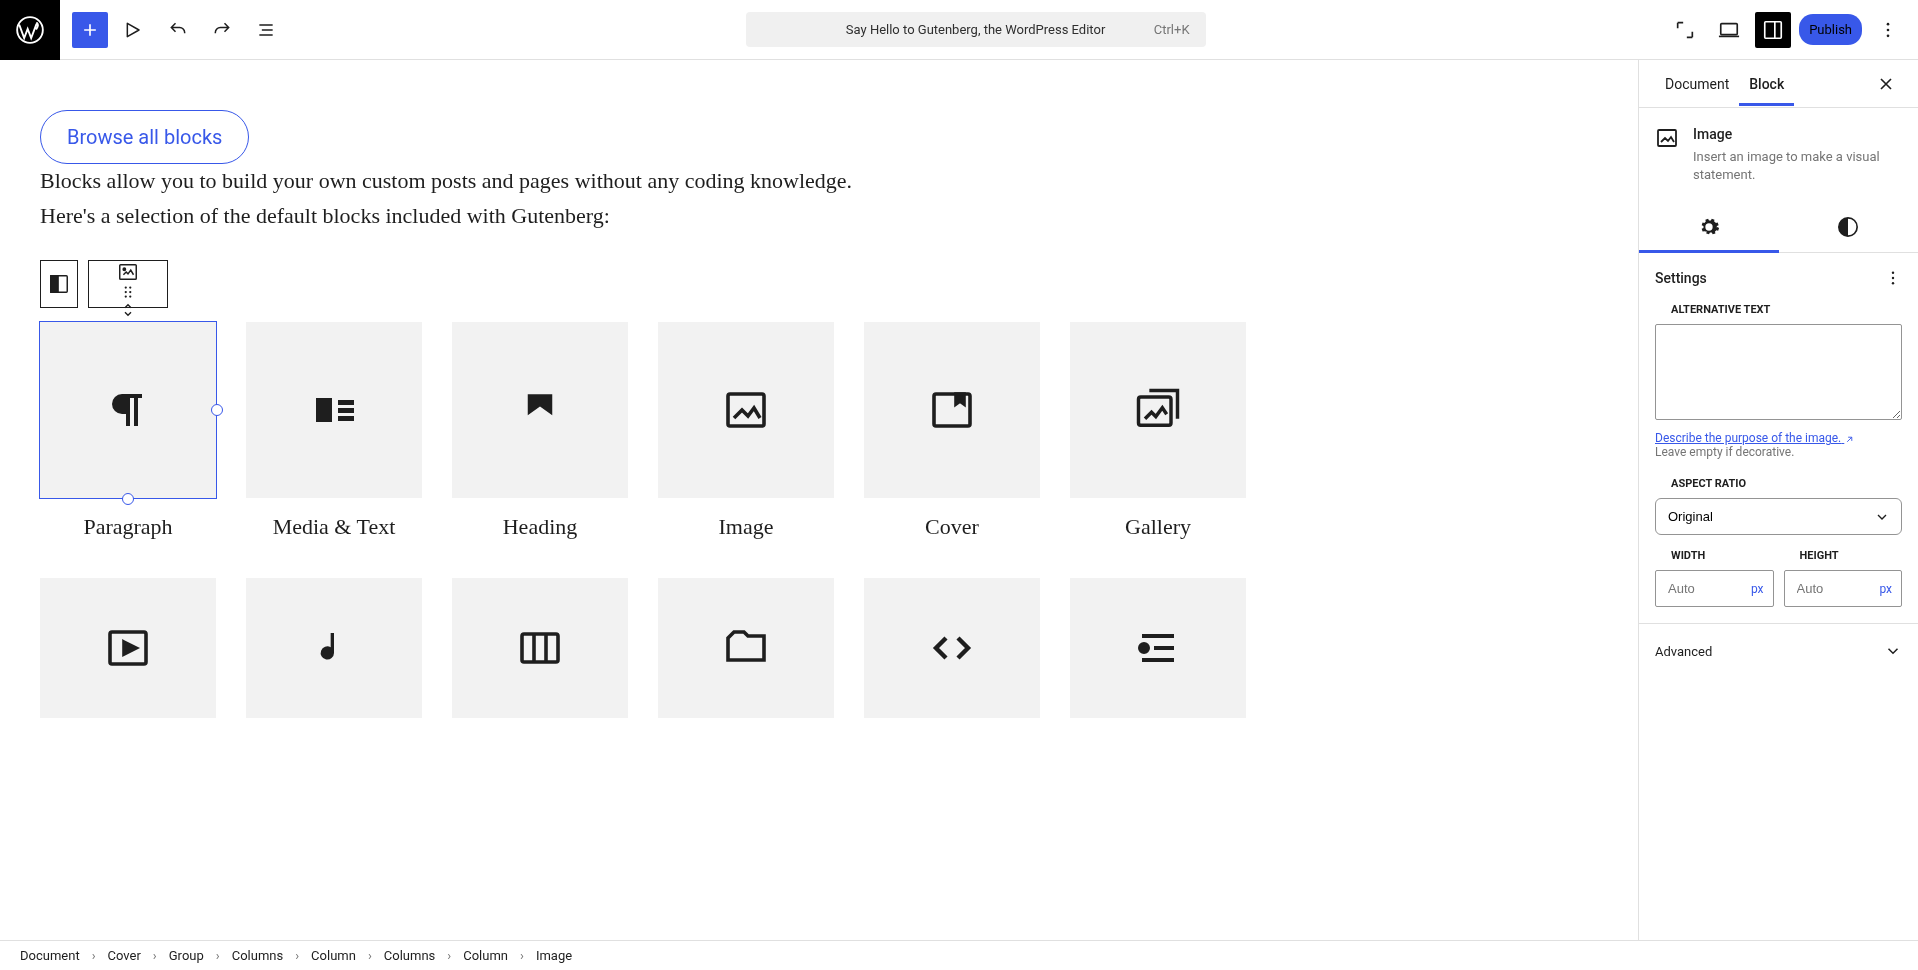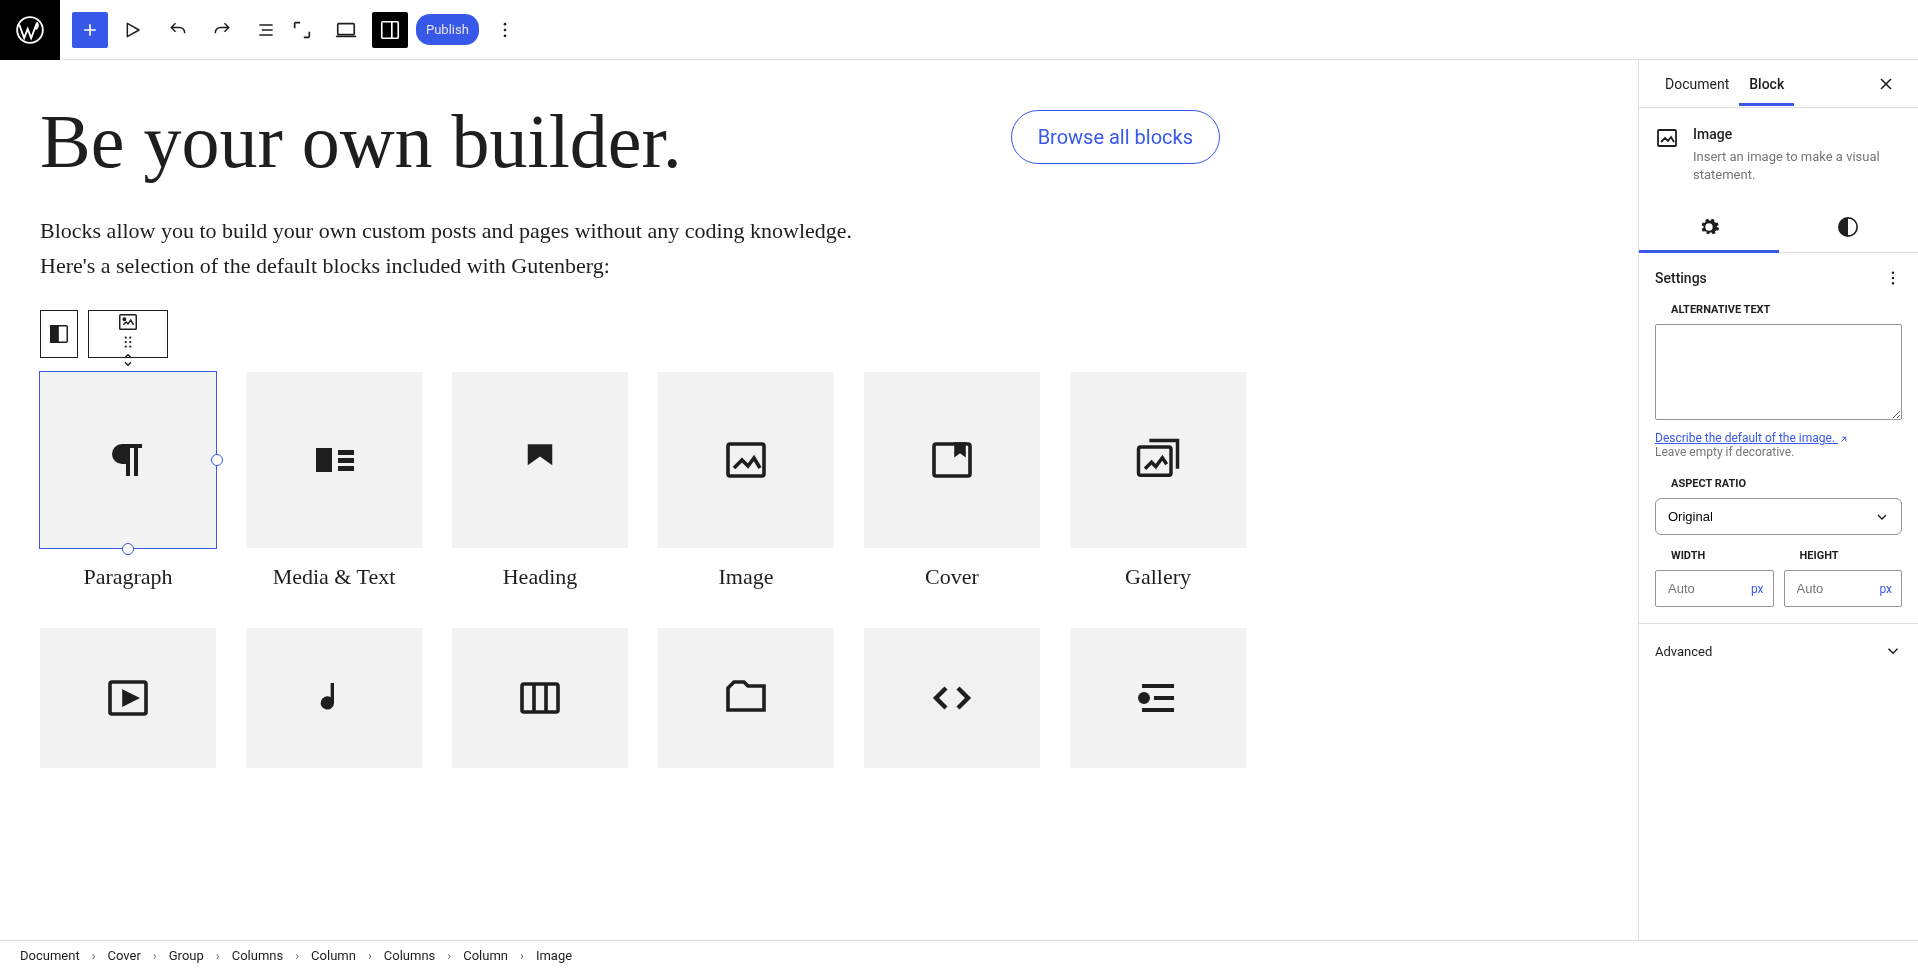--- a/index.html
+++ b/index.html
@@ -10,21 +10,21 @@
 .topbar { display: flex; align-items: center; height: 60px; border-bottom: 1px solid #e0e0e0; background: #fff; }
 .wp-logo { width: 60px; height: 60px; background: #000; display: flex; align-items: center; justify-content: center; color: #fff; }
 .topbar-left { display: flex; align-items: center; gap: 8px; padding-left: 12px; }
 .btn-square { width: 36px; height: 36px; display: flex; align-items: center; justify-content: center; border-radius: 2px; cursor: pointer; }
 .btn-add { background: #3858e9; color: #fff; }
 .btn-icon { color: #1e1e1e; }
 .topbar-center { flex: 1; display: flex; justify-content: center; padding: 0 180px; }
 .title-pill { background: #f0f0f0; border-radius: 4px; padding: 10px 20px; display: flex; align-items: center; justify-content: center; gap: 40px; min-width: 460px; color: #2f2f2f; position: relative; }
 .title-pill .shortcut { position: absolute; right: 16px; color: #757575; }
 .topbar-right { display: flex; align-items: center; gap: 8px; padding-right: 12px; }
-.btn-publish { background: #3858e9; color: #e5e5e5; border-radius: 14px; padding: 8px 10px; font-size: 13px; cursor: pointer; }
+.btn-publish { background: #3858e9; color: #000000; border-radius: 14px; padding: 8px 10px; font-size: 13px; cursor: pointer; }
 .btn-settings-active { background: #000; color: #fff; }
 
 
 .body { flex: 1; display: flex; min-height: 0; }
 .canvas-wrap { flex: 1; position: relative; overflow: hidden; }
 .canvas-scroll { position: absolute; inset: 0; overflow-y: scroll; }
 .canvas { padding: 40px 40px 40px 40px; max-width: 1260px; }
 .canvas h1 { font-family: Georgia, serif; font-weight: 400; font-size: 76px; line-height: 1.1; margin-bottom: 30px; }
 .browse-row { display: flex; justify-content: space-between; align-items: flex-start; }
 .btn-browse { border: 1px solid #3858e9; color: #3858e9; border-radius: 999px; padding: 14px 26px; font-size: 20px; cursor: pointer; margin-top: 10px; }
@@ -123,20 +123,26 @@
         <svg width="20" height="20" viewBox="0 0 24 24" fill="none" stroke="currentColor" stroke-width="1.8">
             <path d="M15 14l5-5-5-5M20 9H10a6 6 0 00-6 6v1"></path>
           </svg>
       </div>
       <div class="btn-square btn-icon">
         <svg width="20" height="20" viewBox="0 0 24 24" fill="none" stroke="currentColor" stroke-width="1.8">
             <path d="M4 6h16M7 12h13M4 18h16"></path>
           </svg>
       </div>
     </div>
+    <div class="topbar-center">
+      <div class="title-pill">
+        <span>Say Hello to Gutenberg, the WordPress Editor</span>
+        <span class="shortcut">Ctrl+K</span>
+      </div>
+    </div>
     <div class="topbar-right">
       <div class="btn-square btn-icon">
         <svg width="22" height="22" viewBox="0 0 24 24" fill="none" stroke="currentColor" stroke-width="1.8">
             <path d="M4 4h6M4 4v6M20 20h-6M20 20v-6"></path>
           </svg>
       </div>
       <div class="btn-square btn-icon">
         <svg width="22" height="22" viewBox="0 0 24 24" fill="none" stroke="currentColor" stroke-width="1.8">
             <rect x="3" y="5" width="18" height="12" rx="1"></rect>
             <path d="M1 19h22"></path>
@@ -157,21 +163,20 @@
           </svg>
       </div>
     </div>
   </div>
 
   <div class="body">
     <div class="canvas-wrap">
       <div class="canvas-scroll">
         <div class="canvas">
           <div class="browse-row">
-            <h1>Be your own builder.</h1>
             <div class="btn-browse">Browse all blocks</div>
           </div>
           <p>Blocks allow you to build your own custom posts and pages without any coding knowledge.</p>
           <p>Here's a selection of the default blocks included with Gutenberg:</p>
 
           <div class="block-tb">
             <div class="tb-group">
               <div class="tb-btn">
                 <svg width="22" height="22" viewBox="0 0 24 24" fill="none" stroke="currentColor" stroke-width="1.6">
                     <rect x="3" y="3" width="18" height="18" rx="1"></rect>
@@ -404,21 +409,21 @@
             <svg width="18" height="18" viewBox="0 0 24 24" fill="currentColor">
                 <circle cx="12" cy="5" r="1.6"></circle>
                 <circle cx="12" cy="12" r="1.6"></circle>
                 <circle cx="12" cy="19" r="1.6"></circle>
               </svg>
           </div>
         </div>
         <label class="sb-label">Alternative Text</label>
         <textarea class="sb-textarea" style=""></textarea>
         <div class="sb-help">
-          <a href="#"><span>Describe the default of the image.</span> <svg style="display:inline;vertical-align:middle" width="11" height="11" viewBox="0 0 24 24" fill="none" stroke="currentColor" stroke-width="2">
+          <a href="#"><span>Describe the purpose of the image.</span> <svg style="display:inline;vertical-align:middle" width="11" height="11" viewBox="0 0 24 24" fill="none" stroke="currentColor" stroke-width="2">
                 <path d="M7 17L17 7M9 7h8v8"></path>
               </svg></a><br>
           <span>Leave empty if decorative.</span>
         </div>
         <div style="margin-top:18px">
           <label class="sb-label">Aspect Ratio</label>
           <div class="sb-select-wrap">
             <select class="sb-select">
               <option>Original</option>
             </select>

